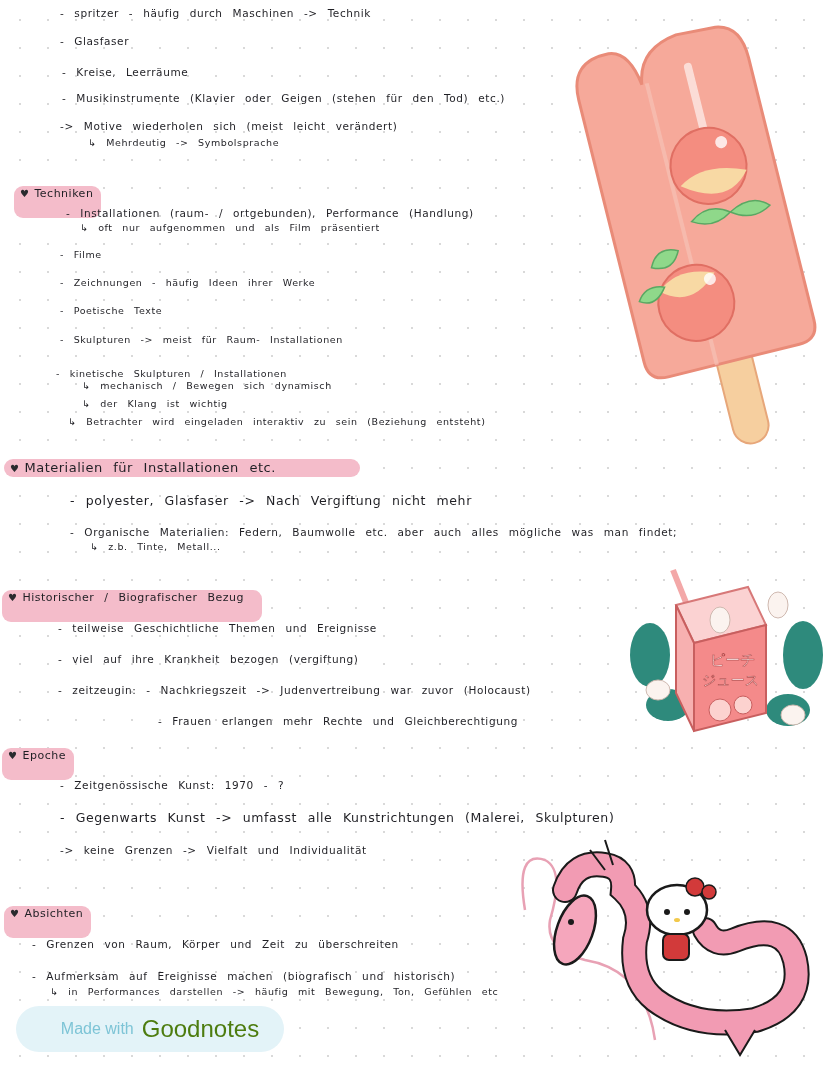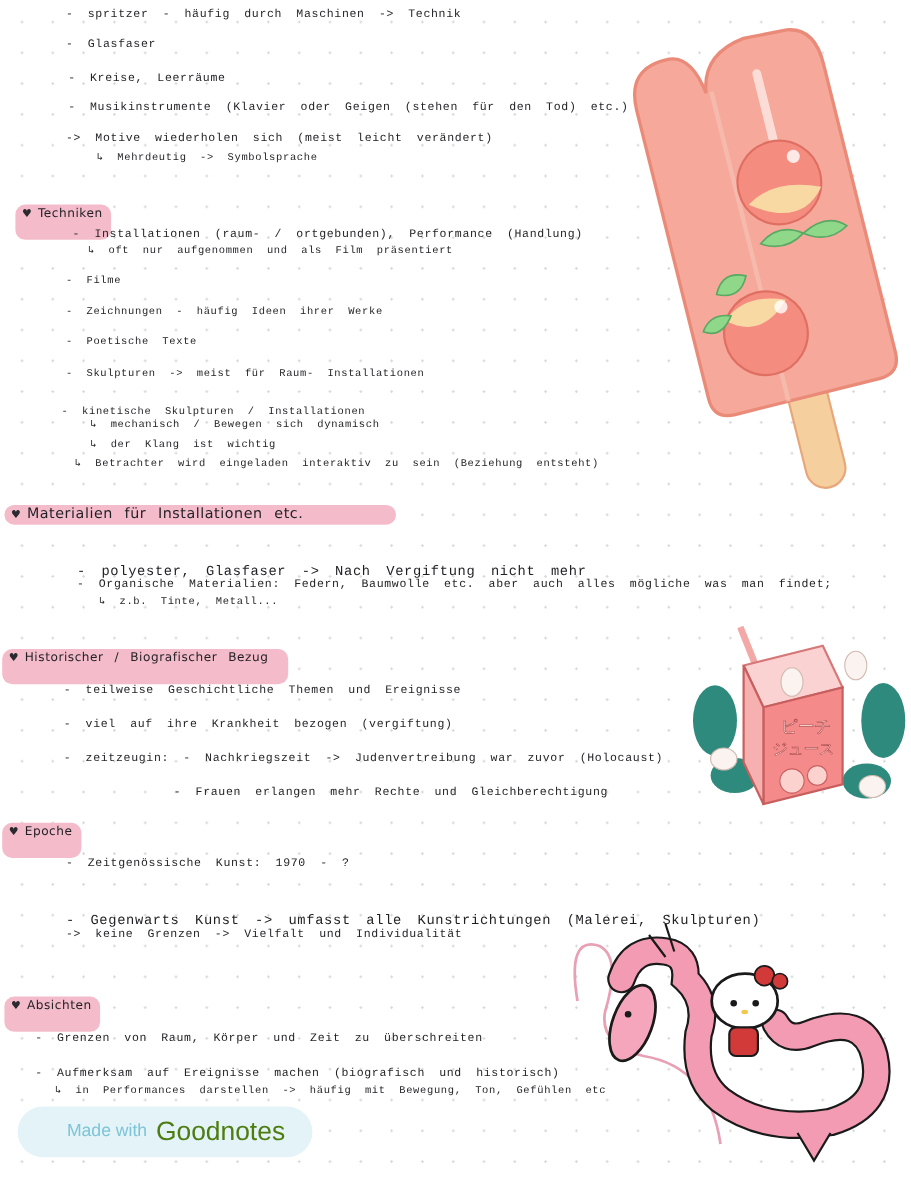--- a/index.html
+++ b/index.html
@@ -5,23 +5,23 @@
   html,body{margin:0;padding:0;}
   body{
     width:828px;height:1070px;overflow:hidden;position:relative;
     background-color:#ffffff;
     background-image:radial-gradient(circle,#d9d9d9 1px,transparent 1.3px);
     background-size:28px 28px;
     background-position:6px 6px;
     font-family:"DejaVu Sans",sans-serif;
     color:#1f1f24;
   }
-  .line{position:absolute;white-space:nowrap;font-size:10.5px;letter-spacing:.6px;word-spacing:6px;font-family:Liberation Mono, monospace;}
+  .line{position:absolute;white-space:nowrap;font-size:10.5px;letter-spacing:.6px;word-spacing:6px;}
   .sub{font-size:9.5px;}
-  .big{font-size:12.5px;margin-top:20px;}
+  .big{font-size:12.5px;}
   .head{position:absolute;background:#f4bcca;border-radius:9px;height:32px;line-height:16px;
         padding:0 8px 0 6px;font-size:11px;white-space:nowrap;letter-spacing:.5px;word-spacing:6px;}
   .head.large{height:18px;line-height:18px;font-size:13px;border-radius:10px;}
   .heart{color:#2a2a2e;font-size:10px;margin-right:5px;}
   .badge{position:absolute;left:16px;top:1006px;width:268px;height:46px;border-radius:23px;
          background:#e3f3f8;display:flex;align-items:center;justify-content:center;gap:8px;}
   .badge .mw{color:#7dc4d6;font-family:"Liberation Sans",sans-serif;font-size:16px;margin-left:20px;}
   .badge .gn{color:#4d7c0f;font-family:"Liberation Sans",sans-serif;font-size:24px;}
   svg{position:absolute;}
 </style>

